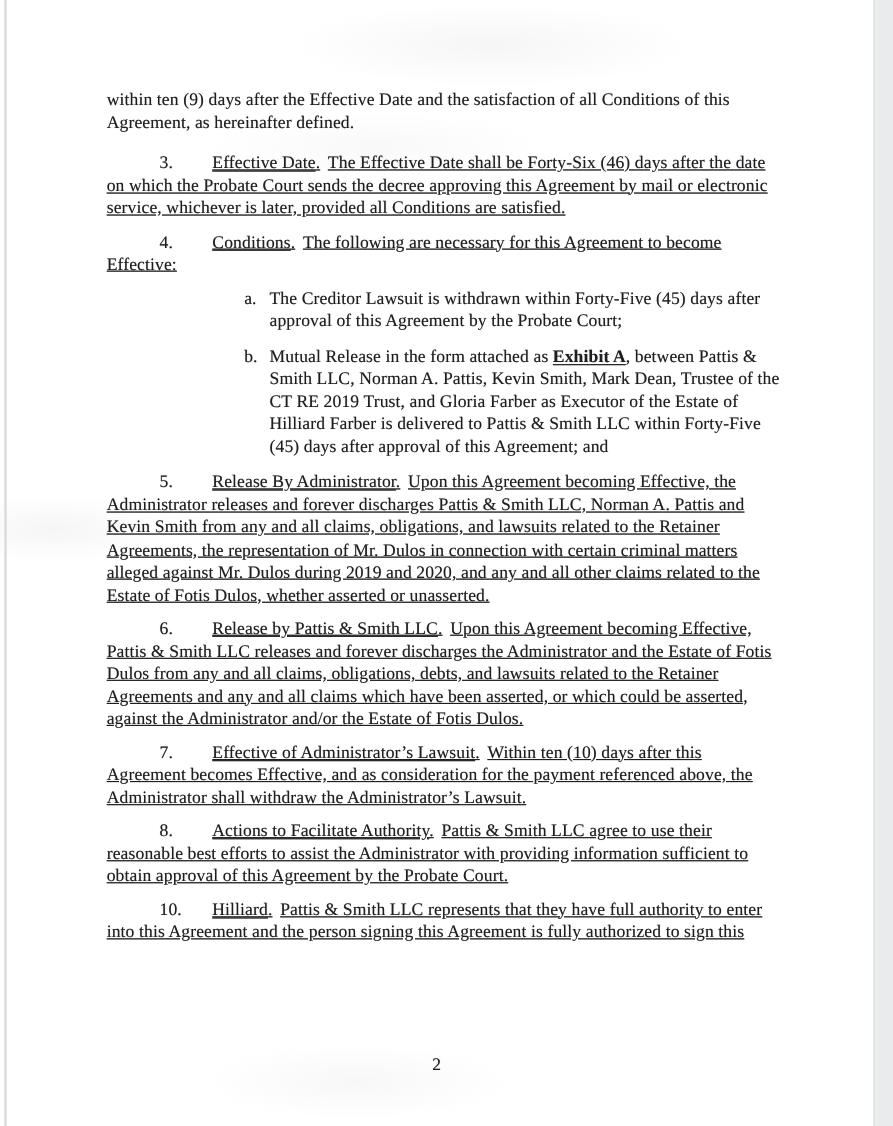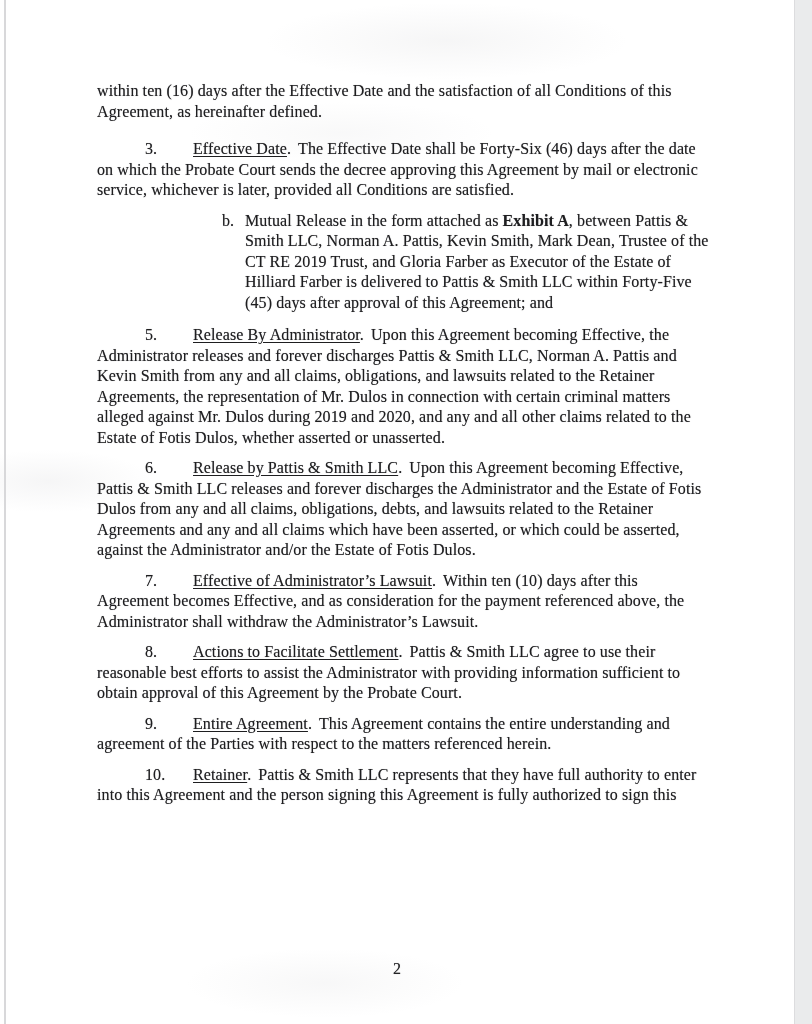--- a/index.html
+++ b/index.html
@@ -35,86 +35,89 @@
     position: absolute;
     left: 97px; top: 81px;
     width: 613px;
     font-size: 16px;
     line-height: 20.5px;
     color: #1e1e20;
     text-shadow: 0 0 0.7px rgba(45,45,50,0.55);
     letter-spacing: 0.1px;
   }
   .intro-para { margin: 0 0 17px 0; }
-  .num-para { margin: 0 0 10px 0; text-indent: 48px; }
+  .num-para { margin: 0 0 10px 0; text-indent: 48px; text-decoration: underline; }
   .p-num { display: inline-block; width: 48px; text-indent: 0; }
   .p-heading { text-decoration: underline; text-underline-offset: 2px; }
   .p-body { margin-left: 7px; }
   .sub-item {
     margin: 0 0 12px 125px;
     width: 468px;
     padding-left: 23px;
     text-indent: -23px;
   }
   .sub-label { display: inline-block; width: 23px; text-indent: 0; }
-  .exhibit-ref { font-weight: bold; text-underline-offset: 2px; margin-top: 48px; }
+  .exhibit-ref { font-weight: bold; text-decoration: underline; text-underline-offset: 2px; margin-top: 48px; }
   .page-number {
     position: absolute;
     top: 960px; left: 97px;
     width: 600px;
     text-align: center;
     font-size: 16px;
     color: #232325;
     text-shadow: 0 0 0.7px rgba(45,45,50,0.5);
   }
 </style>
 </head>
 <body>
 
 <div class="scan-canvas">
   <div class="edge-left"></div>
   <div class="edge-right"></div>
 
   <div class="doc">
 
     <p class="intro-para">
-      <span>within ten (16) days after the Effective Date and the satisfaction of all Conditions of this Agreement, as hereinafter defined.</span>
+      <span>within ten (9) days after the Effective Date and the satisfaction of all Conditions of this Agreement, as hereinafter defined.</span>
     </p>
 
     <p class="num-para">
       <span class="p-num">3.</span><span class="p-heading">Effective Date</span><span>.</span><span class="p-body">The Effective Date shall be Forty-Six (46) days after the date on which the Probate Court sends the decree approving this Agreement by mail or electronic service, whichever is later, provided all Conditions are satisfied.</span>
     </p>
 
+    <p class="num-para">
+      <span class="p-num">4.</span><span class="p-heading">Conditions</span><span>.</span><span class="p-body">The following are necessary for this Agreement to become Effective:</span>
+    </p>
 
+    <p class="sub-item">
+      <span class="sub-label">a.</span><span>The Creditor Lawsuit is withdrawn within Forty-Five (45) days after approval of this Agreement by the Probate Court;</span>
+    </p>
 
     <p class="sub-item">
       <span class="sub-label">b.</span><span>Mutual Release in the form attached as </span><span class="exhibit-ref">Exhibit A</span><span>, between Pattis &amp; Smith LLC, Norman A. Pattis, Kevin Smith, Mark Dean, Trustee of the CT RE 2019 Trust, and Gloria Farber as Executor of the Estate of Hilliard Farber is delivered to Pattis &amp; Smith LLC within Forty-Five (45) days after approval of this Agreement; and</span>
     </p>
 
 
     <p class="num-para">
       <span class="p-num">5.</span><span class="p-heading">Release By Administrator</span><span>.</span><span class="p-body">Upon this Agreement becoming Effective, the Administrator releases and forever discharges Pattis &amp; Smith LLC, Norman A. Pattis and Kevin Smith from any and all claims, obligations, and lawsuits related to the Retainer Agreements, the representation of Mr. Dulos in connection with certain criminal matters alleged against Mr. Dulos during 2019 and 2020, and any and all other claims related to the Estate of Fotis Dulos, whether asserted or unasserted.</span>
     </p>
 
     <p class="num-para">
       <span class="p-num">6.</span><span class="p-heading">Release by Pattis &amp; Smith LLC</span><span>.</span><span class="p-body">Upon this Agreement becoming Effective, Pattis &amp; Smith LLC releases and forever discharges the Administrator and the Estate of Fotis Dulos from any and all claims, obligations, debts, and lawsuits related to the Retainer Agreements and any and all claims which have been asserted, or which could be asserted, against the Administrator and/or the Estate of Fotis Dulos.</span>
     </p>
 
     <p class="num-para">
       <span class="p-num">7.</span><span class="p-heading">Effective of Administrator’s Lawsuit</span><span>.</span><span class="p-body">Within ten (10) days after this Agreement becomes Effective, and as consideration for the payment referenced above, the Administrator shall withdraw the Administrator’s Lawsuit.</span>
     </p>
 
     <p class="num-para">
-      <span class="p-num">8.</span><span class="p-heading">Actions to Facilitate Settlement</span><span>.</span><span class="p-body">Pattis &amp; Smith LLC agree to use their reasonable best efforts to assist the Administrator with providing information sufficient to obtain approval of this Agreement by the Probate Court.</span>
+      <span class="p-num">8.</span><span class="p-heading">Actions to Facilitate Authority</span><span>.</span><span class="p-body">Pattis &amp; Smith LLC agree to use their reasonable best efforts to assist the Administrator with providing information sufficient to obtain approval of this Agreement by the Probate Court.</span>
     </p>
 
-    <p class="num-para">
-      <span class="p-num">9.</span><span class="p-heading">Entire Agreement</span><span>.</span><span class="p-body">This Agreement contains the entire understanding and agreement of the Parties with respect to the matters referenced herein.</span>
-    </p>
 
     <p class="num-para">
-      <span class="p-num">10.</span><span class="p-heading">Retainer</span><span>.</span><span class="p-body">Pattis &amp; Smith LLC represents that they have full authority to enter into this Agreement and the person signing this Agreement is fully authorized to sign this</span>
+      <span class="p-num">10.</span><span class="p-heading">Hilliard</span><span>.</span><span class="p-body">Pattis &amp; Smith LLC represents that they have full authority to enter into this Agreement and the person signing this Agreement is fully authorized to sign this</span>
     </p>
 
   </div>
 
   <div class="page-number">2</div>
 </div>
 
 </body></html>

